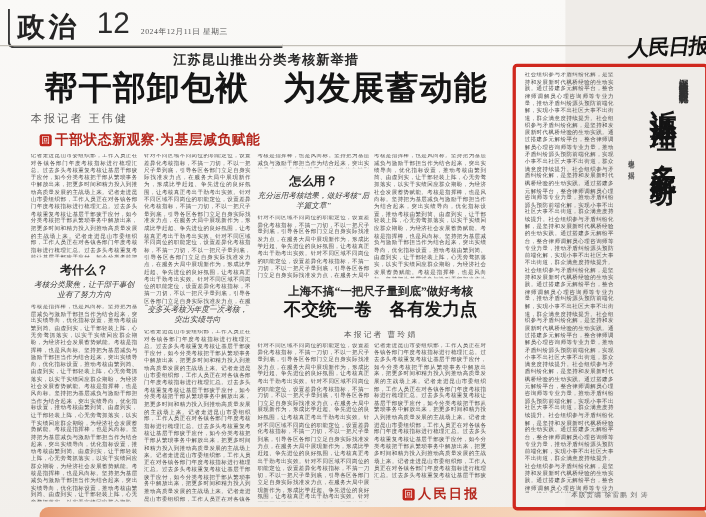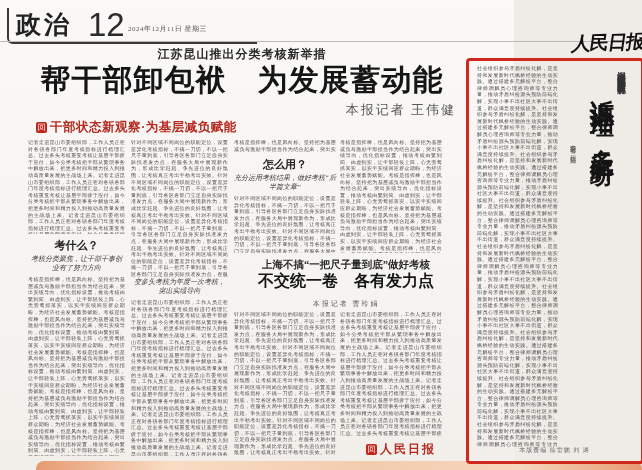--- a/index.html
+++ b/index.html
@@ -12,31 +12,31 @@
     position:relative;width:514px;height:470px;
     background:linear-gradient(180deg,#faf9f7 0%,#f6f4f1 60%,#f2efeb 100%);
   }
   
   .hdr-bracket{
     position:absolute;left:7px;top:8px;width:248px;height:34px;
     border-left:2px solid #3a3a3a;border-bottom:2px solid #3a3a3a;
     border-bottom-left-radius:6px;
   }
   .section-title{position:absolute;left:16px;top:8px;font-size:25px;font-weight:bold;color:#222;letter-spacing:3px;}
-  .page-number{position:absolute;left:88px;top:6px;font-size:33px;color:#2b2b2b;font-family:"Liberation Sans",sans-serif;}
+  .page-number{position:absolute;left:88px;top:6px;font-size:27px;color:#2b2b2b;font-family:"Liberation Sans",sans-serif;}
   .date-line{position:absolute;left:128px;top:24px;font-size:7px;color:#555;letter-spacing:.5px;}
   .hdr-rule{position:absolute;left:0;top:41px;width:642px;height:1px;background:#bdb8b1;}
   .masthead{
     position:absolute;left:572px;top:30px;width:66px;font-size:19px;font-weight:900;
     color:#111;transform:skewX(-10deg) rotate(-2deg);letter-spacing:-1px;white-space:nowrap;
   }
   
   .a1-kicker{position:absolute;left:28px;top:46px;width:428px;text-align:center;font-size:12px;font-weight:bold;color:#2a2a2a;letter-spacing:1px;}
   .a1-headline{position:absolute;left:20px;top:60px;width:444px;text-align:center;font-size:30px;font-weight:900;color:#151515;letter-spacing:1px;white-space:nowrap;}
-  .a1-byline{position:absolute;left:28px;top:101px;width:428px;text-align:right;font-size:13px;color:#5a5a5a;letter-spacing:2px;}
+  .a1-byline{position:absolute;left:28px;top:101px;width:428px;text-align:left;font-size:10px;color:#5a5a5a;letter-spacing:2px;}
   .series-tag{position:absolute;left:36px;top:120px;height:14px;display:flex;align-items:center;gap:3px;}
   .series-icon{width:11px;height:11px;background:#c0271d;color:#fff;font-size:8px;line-height:11px;text-align:center;border-radius:2px;font-family:"Liberation Sans",sans-serif;}
   .series-text{font-size:12.5px;font-weight:bold;color:#b5291f;letter-spacing:.5px;}
   
   .micro{
     font-size:5px;line-height:6.6px;letter-spacing:.2px;color:#4c4c4c;
     text-align:justify;word-break:break-all;overflow:hidden;
   }
   .col{position:absolute;display:flex;flex-direction:column;}
   .q-title{font-size:11px;font-weight:bold;color:#222;text-align:center;margin:4px 0 2px 0;flex:none;}

